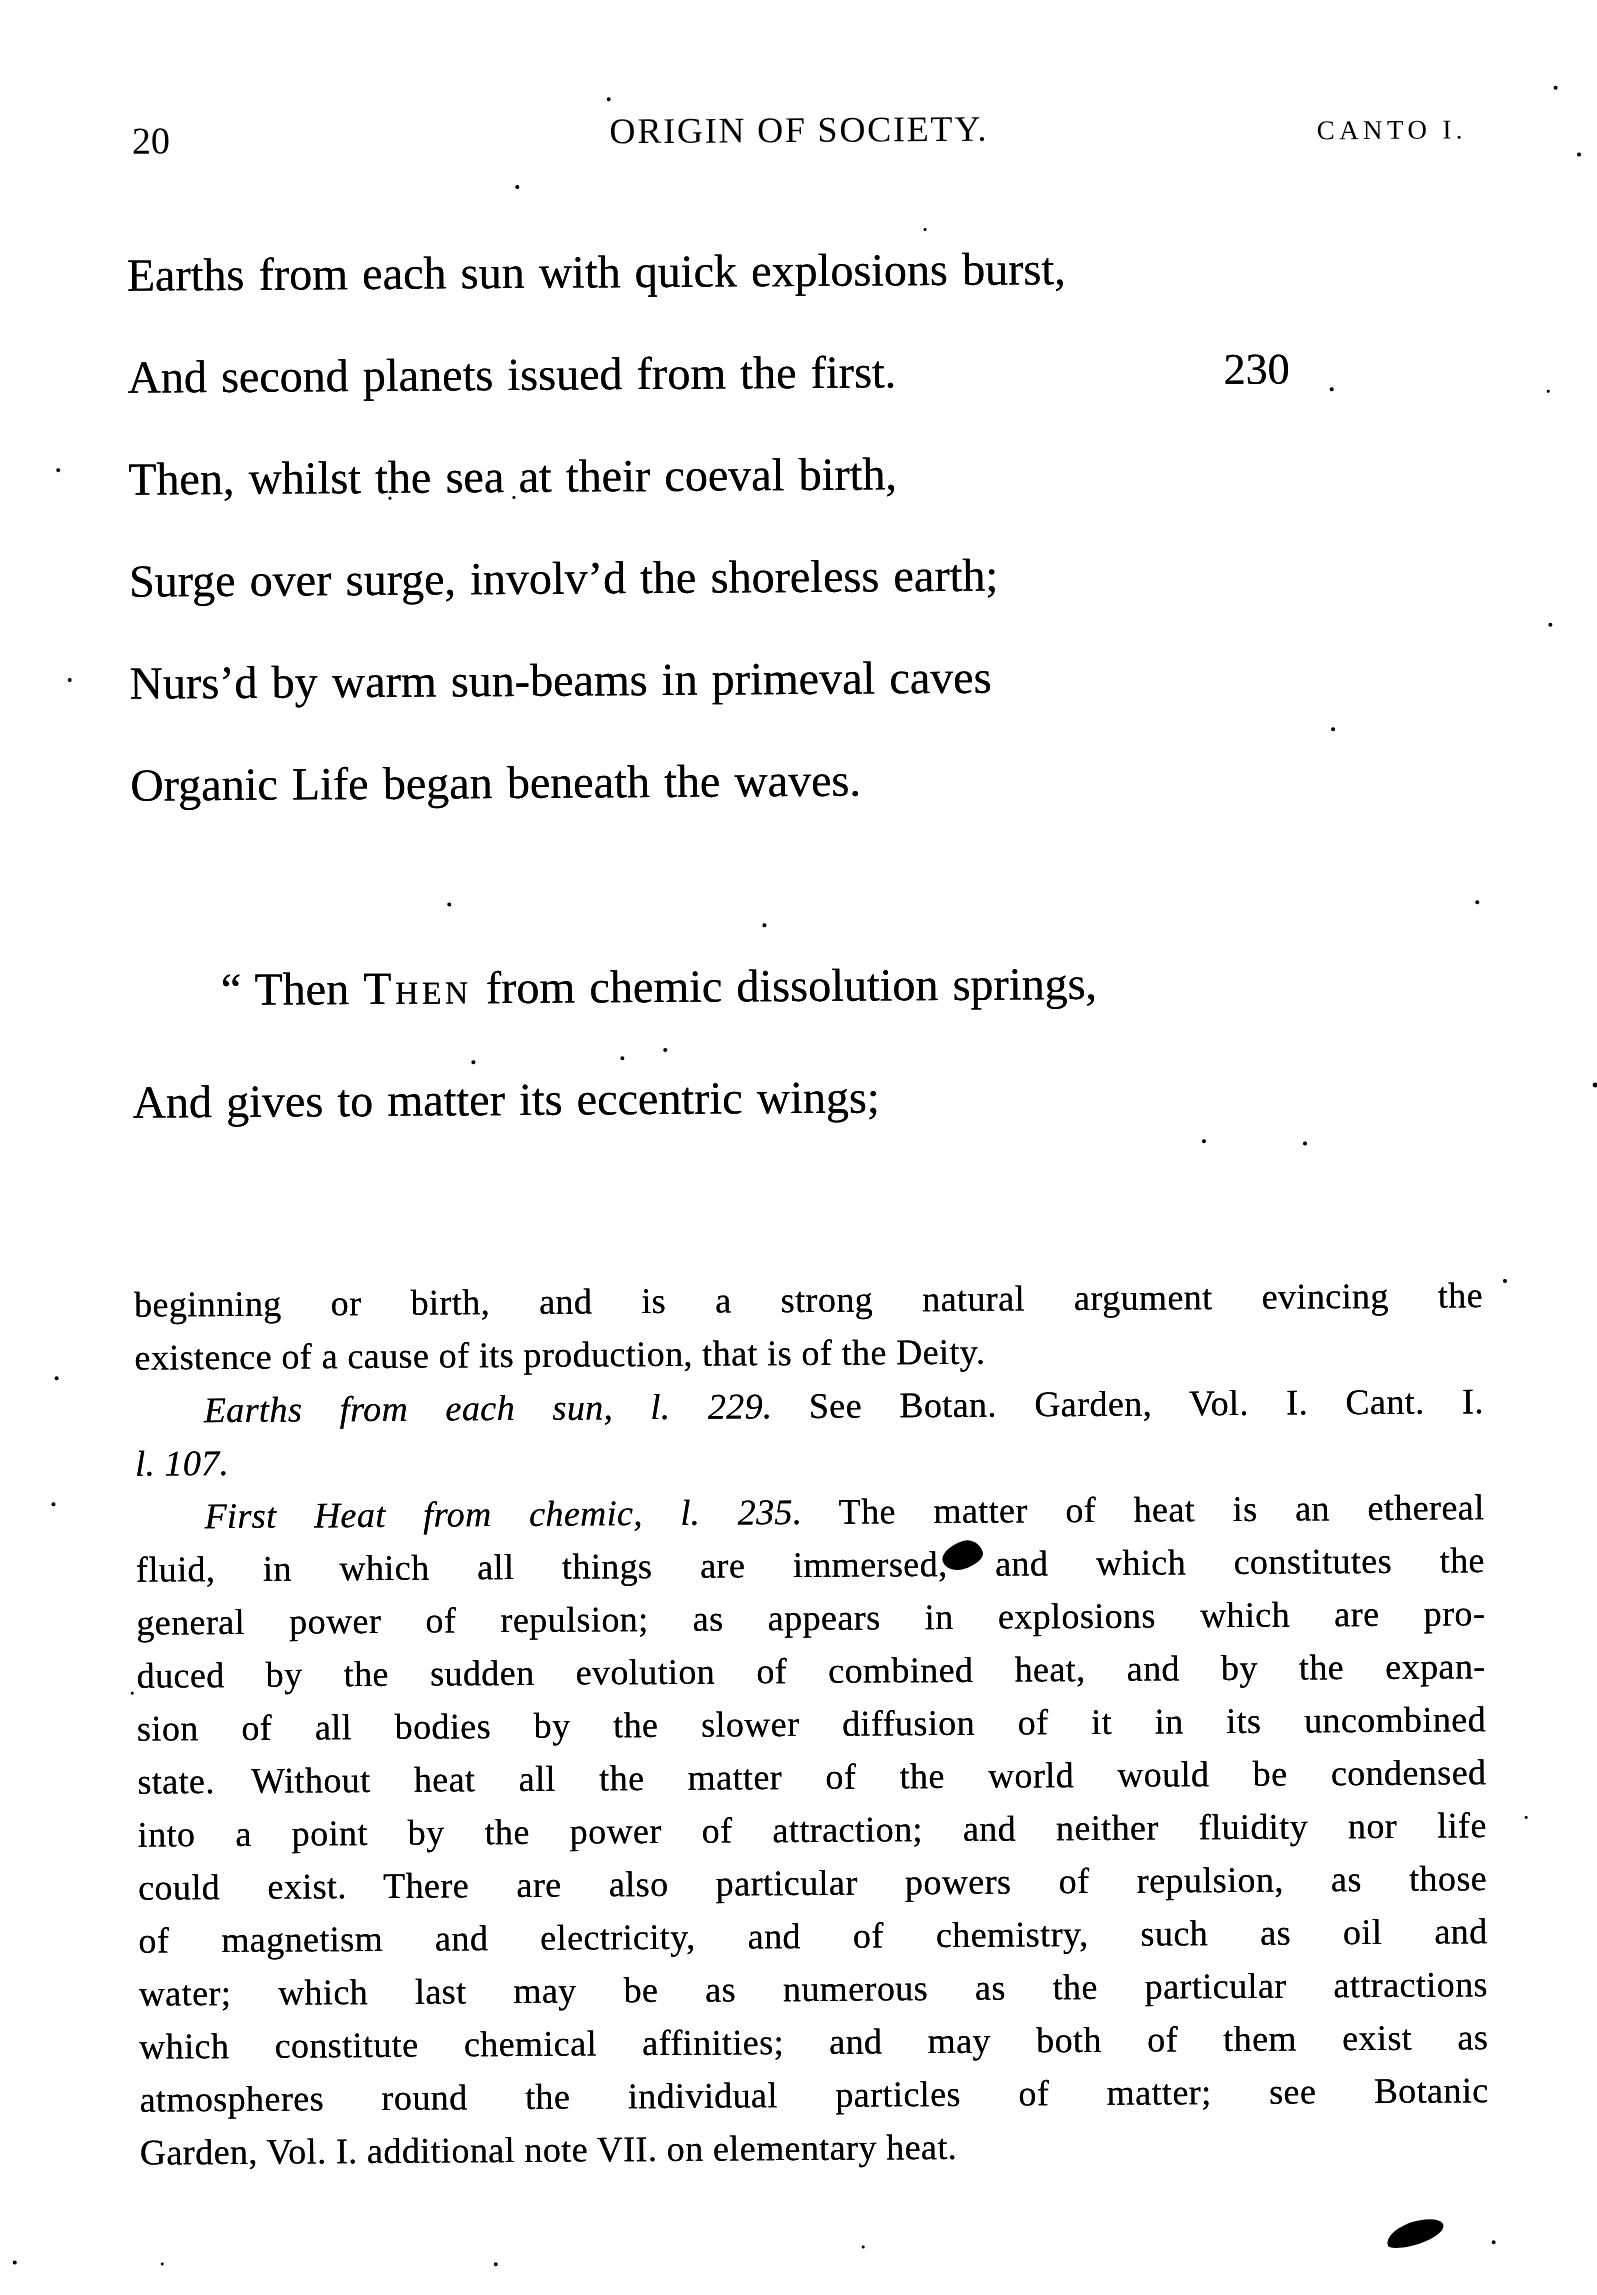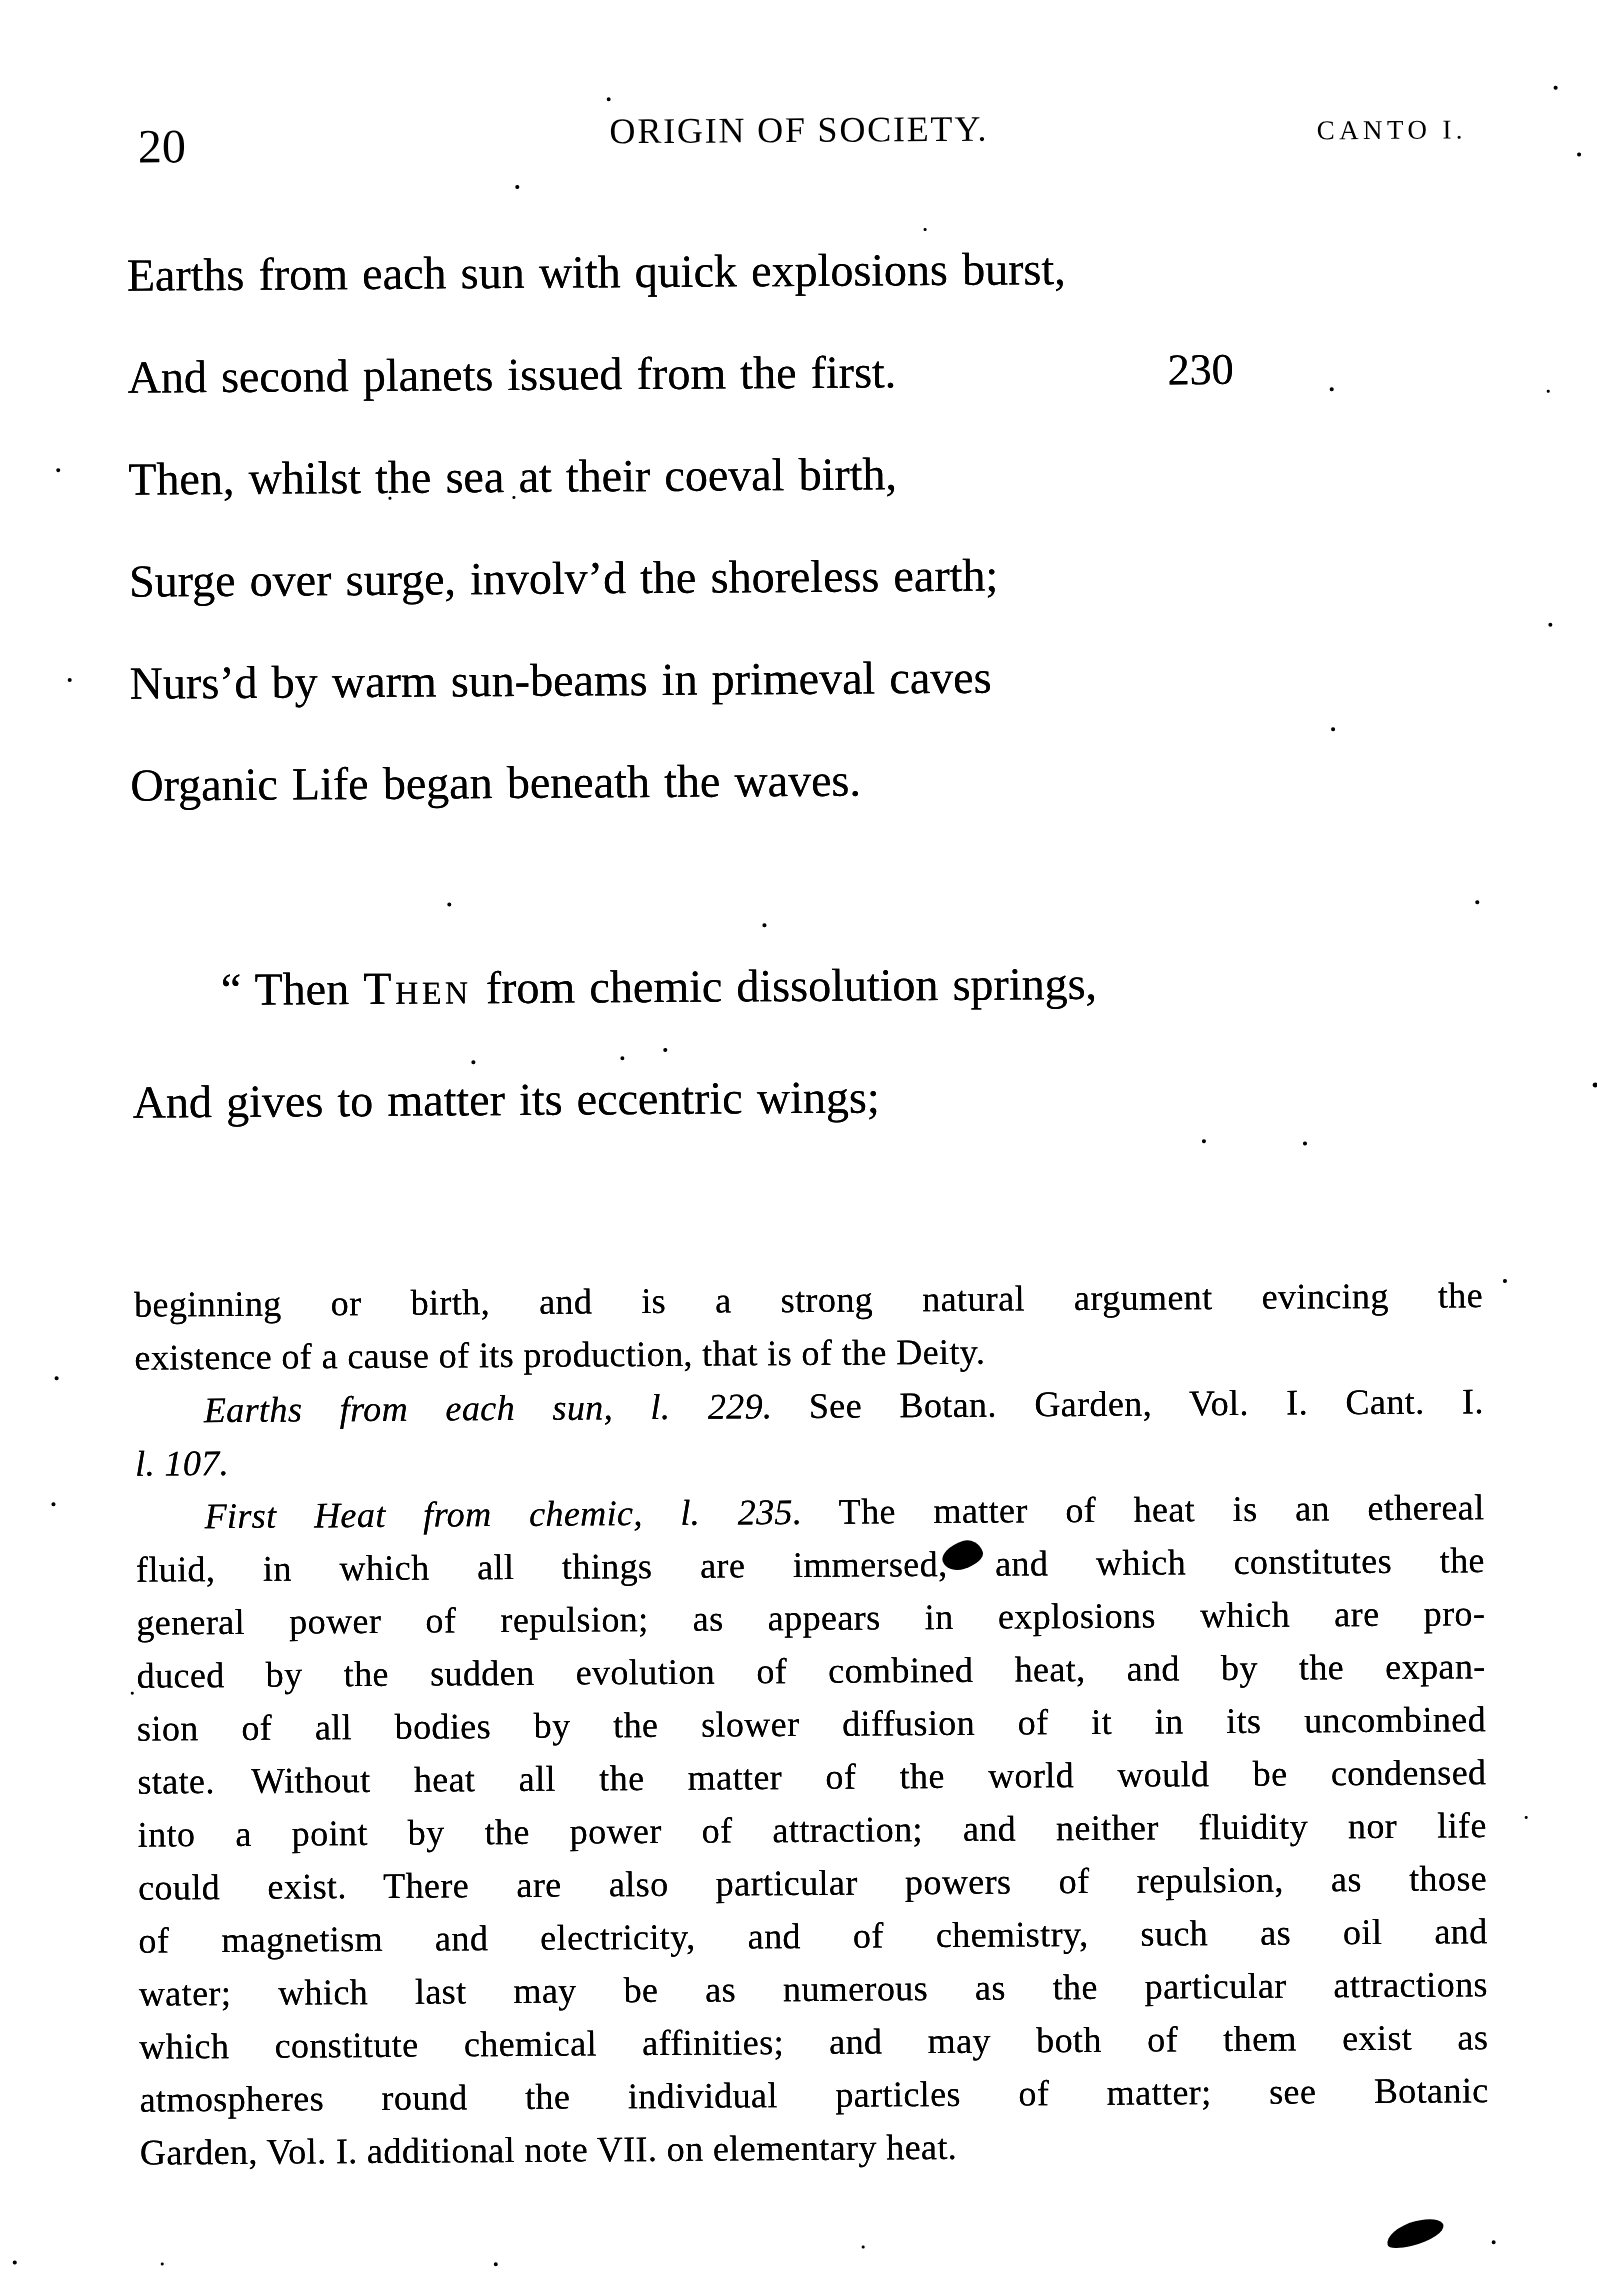--- a/index.html
+++ b/index.html
@@ -7,34 +7,34 @@
     position:relative; width:1598px; height:2295px;
     background:#ffffff; color:#000;
     font-family:"Liberation Serif","DejaVu Serif",serif;
     overflow:hidden;
   }
   .content { position:absolute; left:0; top:0; width:1598px; height:2295px;
     transform:rotate(-0.4deg); transform-origin:50% 50%; }
 
   
   .header { position:absolute; top:105px; left:129px; width:1354px; height:55px; }
-  .page-number { position:absolute; left:16px; top:9px; font-size:48px; }
+  .page-number { position:absolute; left:10px; top:9px; font-size:38px; }
   .running-title { position:absolute; left:0; right:0; top:3.6px; text-align:center;
     font-size:36px; letter-spacing:1.8px; }
   .canto { position:absolute; right:9px; top:14px; font-size:27px; letter-spacing:4.4px; }
 
   
   .stanza { position:absolute; left:133px; width:1385px; }
   .stanza-1 { top:220px; }
   .stanza-2 { top:930px; }
   .poem-line { position:relative; line-height:102px; font-size:46px;
     word-spacing:2.7px; white-space:nowrap; text-shadow:0 0 0.4px #000; }
   .stanza-2 .poem-line { line-height:112px; }
   .poem-line.indented { padding-left:89px; }
-  .line-number { position:absolute; left:1040px; top:0; font-size:44px; }
+  .line-number { position:absolute; left:1096px; top:0; font-size:44px; }
   .sc { font-variant:small-caps; letter-spacing:3.6px; }
 
   
   .footnotes { position:absolute; left:133px; top:1274px; width:1349px; }
   .fn-line { font-size:36px; line-height:53px; letter-spacing:0.4px;
     text-shadow:0 0 0.4px #000; box-sizing:border-box; width:1349px; }
   .fn-line.justify { text-align:justify; text-align-last:justify; text-justify:inter-word; }
   .fn-line.indented { padding-left:69px; }
   .it { font-style:italic;text-align:right; }
 

